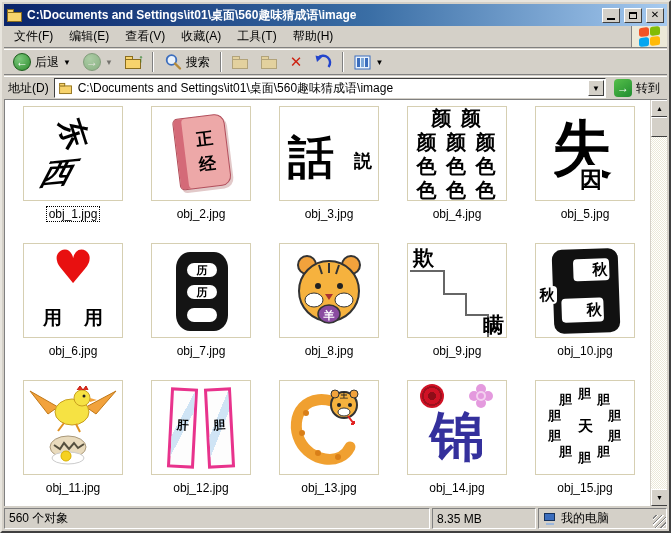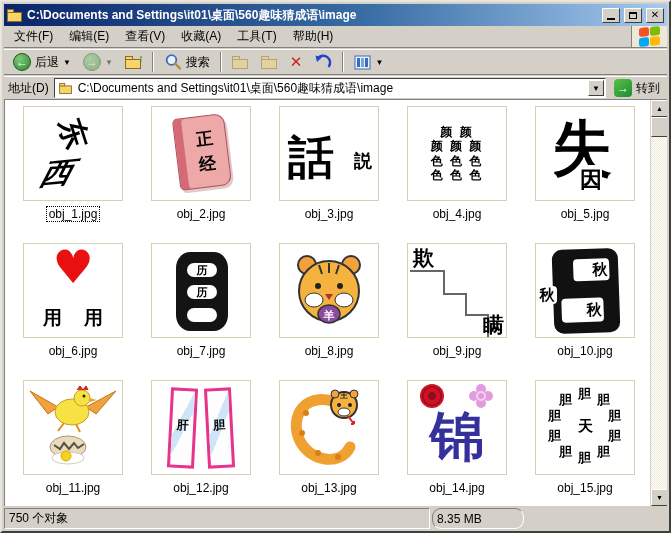--- a/index.html
+++ b/index.html
@@ -82,21 +82,21 @@
     border:1px solid; border-color:#fff #404040 #404040 #fff; }
 
   
   .tooltip { position:absolute; left:472px; top:323px; width:99px; background:#ffffe1;
     border:1px solid #000; font-size:12px; line-height:1.3; padding:2px 4px; z-index:50; }
 
   
   .statusbar { position:absolute; left:2px; bottom:2px; right:2px; height:23px; background:#d4d0c8;
     display:flex; gap:2px; padding-top:2px; font-size:12px; }
   .panel { border:1px solid; border-color:#808080 #fff #fff #808080; display:flex; align-items:center; padding:0 4px; height:21px; }
-  .p1 { width:426px; } .p2 { width:92px;border-radius:9px; } .p3 { flex:1; gap:4px; position:relative; }
+  .p1 { width:426px; } .p2 { width:104px; } .p3 { flex:1; gap:4px; position:relative; }
   .grip { position:absolute; right:0; bottom:0; width:13px; height:13px;
     background:repeating-linear-gradient(135deg,transparent 0 2px,#808080 2px 3px,#fff 3px 4px); }
   .pc-ico { width:14px; height:12px; position:relative; }
   .pc-ico .scr { position:absolute; left:1px; top:0; width:11px; height:8px; background:#3b6dbd; border:1px solid #16325c; }
   .pc-ico .base { position:absolute; left:3px; bottom:0; width:8px; height:2px; background:#9db8dd; }
 
   
   .thumb span, .thumb div { font-family:inherit; }
   
   #t1 .a-top { position:absolute; left:34px; top:6px; font-size:30px; font-weight:bold; transform:rotate(72deg); }
@@ -105,21 +105,21 @@
   #t2 .book { position:absolute; left:24px; top:9px; width:52px; height:72px; background:#eda8a8;
     border:1px solid #b24f5c; border-radius:5px 10px 10px 5px; transform:rotate(-7deg);
     display:flex; flex-direction:column; align-items:center; justify-content:center; gap:2px;
     box-shadow:inset 8px 0 0 #d46a78, 2px 3px 0 #e2c9c9; }
   #t2 .book span { font-size:17px; font-weight:bold; margin-left:8px; }
   
   #t3 .big { position:absolute; left:8px; top:20px; font-size:46px; font-weight:bold; }
   #t3 .small { position:absolute; right:6px; top:42px; font-size:18px; font-weight:bold; }
   
   #t4 { display:flex; flex-direction:column; align-items:center; justify-content:center; }
-  #t4 span { font-size:12px; font-weight:bold; line-height:1.2; letter-spacing:2px; }
+  #t4 span { font-size:20px; font-weight:bold; line-height:1.2; letter-spacing:2px; }
   
   #t5 .big { position:absolute; left:16px; top:2px; font-size:60px; font-weight:bold; }
   #t5 .small { position:absolute; left:44px; bottom:5px; font-size:22px; font-weight:bold; background:#fff; }
   
   #t6 .heart { position:absolute; top:-4px; left:0; right:0; text-align:center; font-size:46px; color:#e81010; font-family:"DejaVu Sans",sans-serif; }
   #t6 .chars { position:absolute; bottom:6px; left:0; right:0; display:flex; justify-content:center; gap:22px; font-size:19px; font-weight:bold; }
   
   #t7 .blk { position:absolute; left:24px; top:8px; width:52px; height:79px; background:#141414; border-radius:14px/16px; }
   #t7 .slot { position:absolute; left:11px; width:30px; height:14px; background:#fff; border-radius:7px;
     display:flex; align-items:center; justify-content:center; font-size:11px; font-weight:bold; }
@@ -467,17 +467,25 @@
 
     <div class="scrollbar">
       <div class="sb-btn sb-up">▲</div>
       <div class="sb-thumb"></div>
       <div class="sb-btn sb-down">▼</div>
     </div>
   </div>
 
 
   <div class="statusbar">
-    <div class="panel p1">750 个对象</div>
+    <div class="panel p1">560 个对象</div>
     <div class="panel p2">8.35 MB</div>
+    <div class="panel p3">
+      <span class="pc-ico">
+          <i class="scr"></i>
+          <i class="base"></i>
+        </span>
+      <span>我的电脑</span>
+      <span class="grip"></span>
+    </div>
   </div>
 
 </div>
 
 </body></html>

